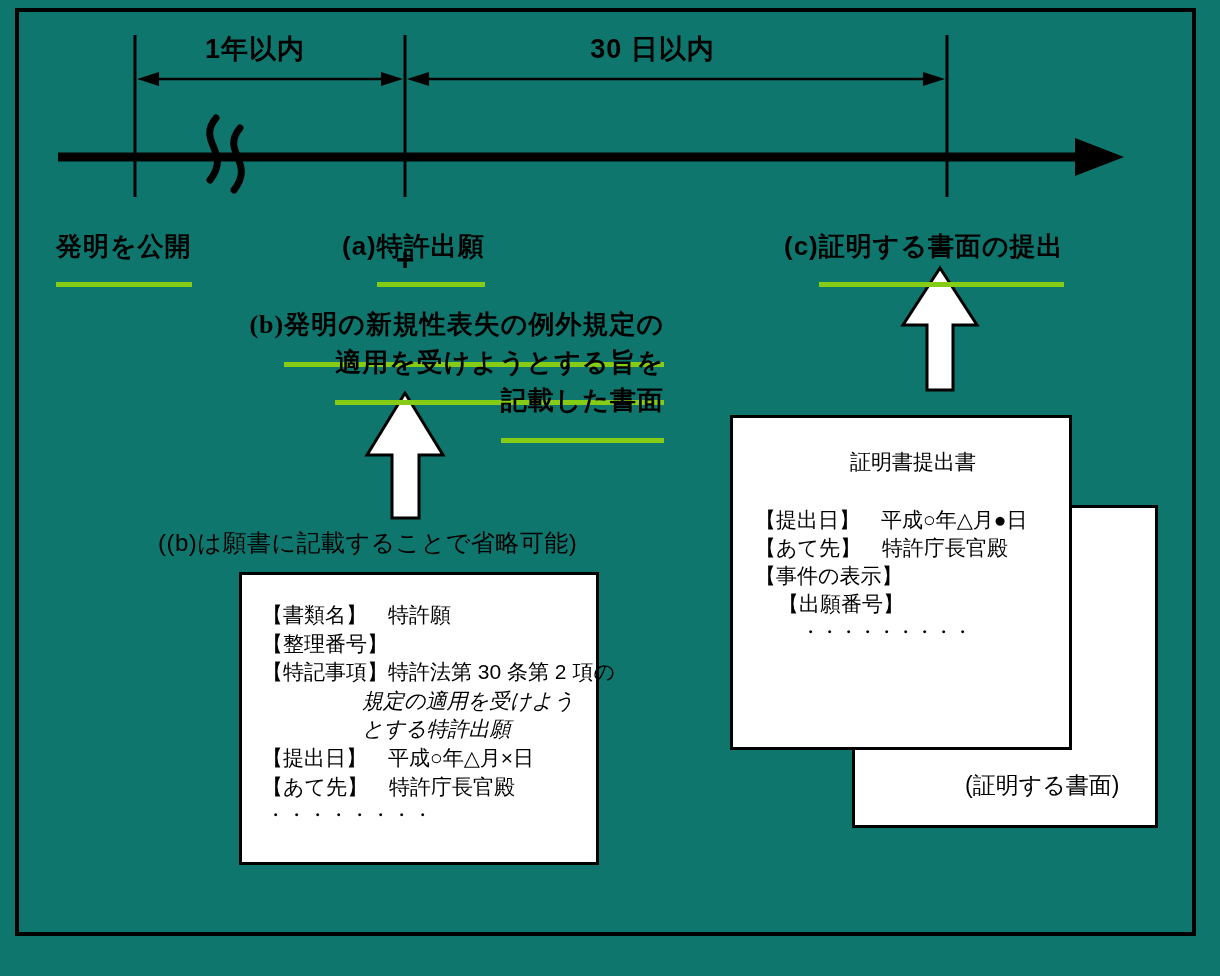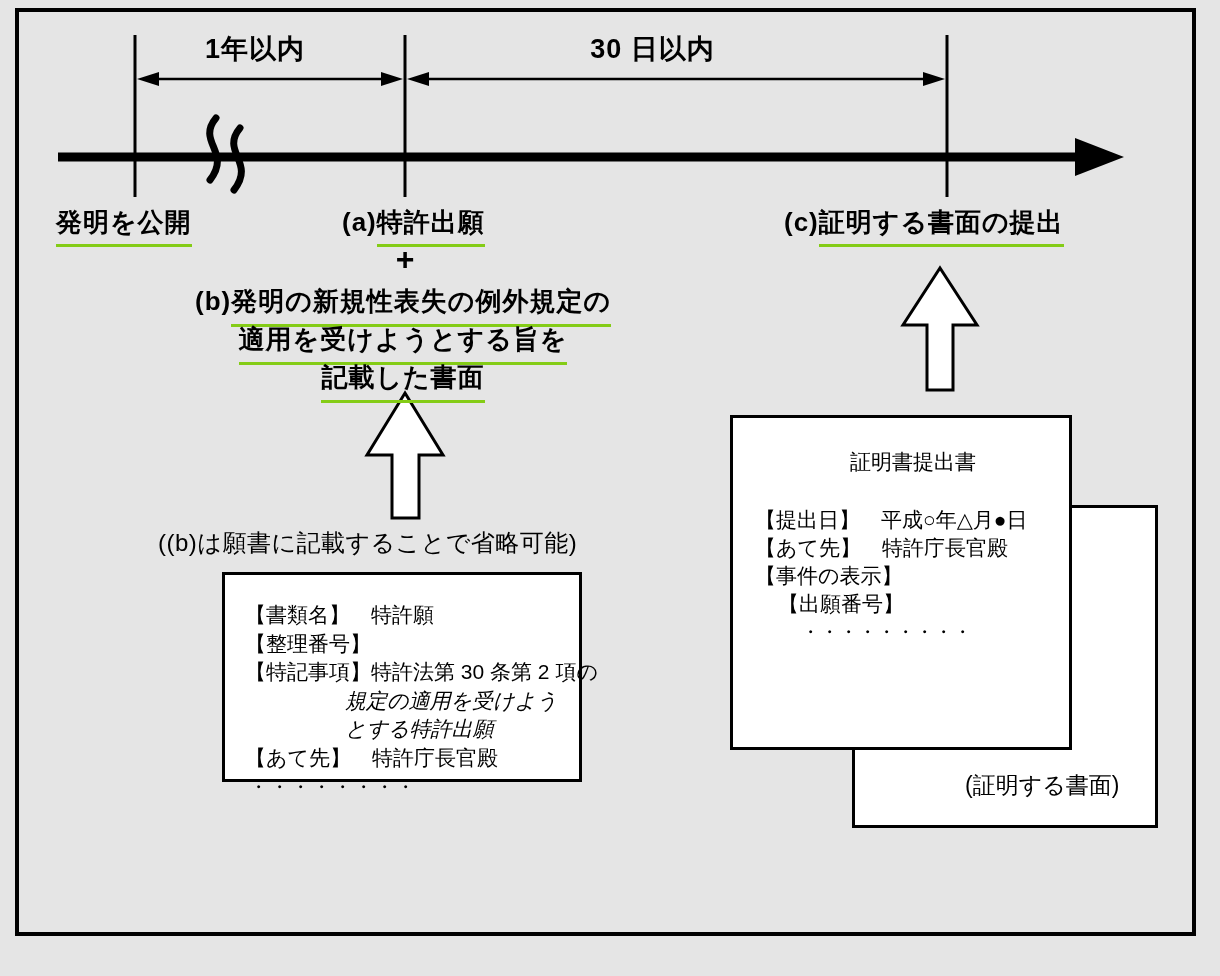--- a/index.html
+++ b/index.html
@@ -1,40 +1,40 @@
 <!DOCTYPE html>
 <html><head>
 <meta charset="utf-8">
 <style>
   html,body{margin:0;padding:0;background:#fff;}
   #canvas{
-    position:relative;width:1220px;height:976px;background:#e5e5e5;overflow:hidden;
+    position:relative;width:1220px;height:976px;background:#0f766e;overflow:hidden;
     font-family:"Liberation Sans","DejaVu Sans",sans-serif;color:#000;
   }
   .abs{position:absolute;}
   #outer-border{left:15px;top:8px;width:1173px;height:920px;border:4px solid #000;}
   svg.gfx{left:0;top:0;width:1220px;height:976px;pointer-events:none;}
 
   .dim-label{font-size:27px;font-weight:bold;text-align:center;letter-spacing:1px;}
   .evt{font-size:26px;font-weight:bold;letter-spacing:1px;white-space:nowrap;}
-  .ul{display:inline-block;border-bottom:3px solid #84cc16;padding-bottom:4px;}
+  .ul{display:inline-block;border-bottom:5px solid #84cc16;padding-bottom:18px;margin-top:24px;}
   .pfx{display:inline-block;padding-bottom:2px;border-bottom:3px solid transparent;}
 
   #lbl-span1{left:170px;top:31px;width:170px;}
   #lbl-span2{left:565px;top:31px;width:175px;}
   #evt-publish{left:56px;top:205px;}
   #evt-a{left:342px;top:205px;}
   #plus-sign{left:378px;top:241px;width:54px;text-align:center;font-size:32px;font-weight:bold;}
-  #evt-b{left:158px;top:282px;width:490px;text-align:center;}
+  #evt-b{left:174px;top:282px;width:490px;text-align:right;font-family:Liberation Serif, serif;}
   #evt-b .bline{line-height:38px;height:38px;}
   #evt-c{left:784px;top:205px;}
   #note-b{left:158px;top:527px;width:500px;font-size:24px;white-space:nowrap;letter-spacing:0.5px;}
 
   .docbox{border:3px solid #000;background:#fff;box-sizing:border-box;font-size:21px;}
-  #app-doc{left:222px;top:572px;width:360px;height:210px;padding:26px 0 0 20px;}
+  #app-doc{left:239px;top:572px;width:360px;height:293px;padding:26px 0 0 20px;}
   #app-doc .ln{line-height:28.6px;height:28.6px;white-space:nowrap;}
   #app-doc .hang{padding-left:100px;font-style:italic;}
   #cert-back{left:852px;top:505px;width:306px;height:323px;}
   #cert-doc{left:730px;top:415px;width:342px;height:335px;padding:32px 0 0 22px;}
   #cert-doc .ln{line-height:28px;height:28px;white-space:nowrap;}
   #cert-doc .ind1{padding-left:95px;font-family:Liberation Mono, monospace;}
   #cert-doc .ind2{padding-left:23px;}
   .dots{font-size:15px;font-weight:bold;letter-spacing:6px;padding-left:6px;}
   #cert-doc .dots{letter-spacing:4px;padding-left:48px;}
   #back-label{left:965px;top:770px;font-size:23px;white-space:nowrap;}
@@ -97,20 +97,21 @@
   <div class="abs evt" id="evt-c"><span class="pfx">(c)</span><span class="ul">証明する書面の提出</span></div>
 
   <div class="abs" id="note-b">((b)は願書に記載することで省略可能)</div>
 
   <div class="abs docbox" id="app-doc">
     <div class="ln">【書類名】　特許願</div>
     <div class="ln">【整理番号】</div>
     <div class="ln">【特記事項】特許法第 30 条第 2 項の</div>
     <div class="ln hang">規定の適用を受けよう</div>
     <div class="ln hang">とする特許出願</div>
+    <div class="ln">【提出日】　平成○年△月×日</div>
     <div class="ln">【あて先】　特許庁長官殿</div>
     <div class="ln dots">・・・・・・・・</div>
   </div>
 
   <div class="abs docbox" id="cert-back"></div>
   <div class="abs docbox" id="cert-doc">
     <div class="ln ind1">証明書提出書</div>
     <div class="ln"></div>
     <div class="ln">【提出日】　平成○年△月●日</div>
     <div class="ln">【あて先】　特許庁長官殿</div>

